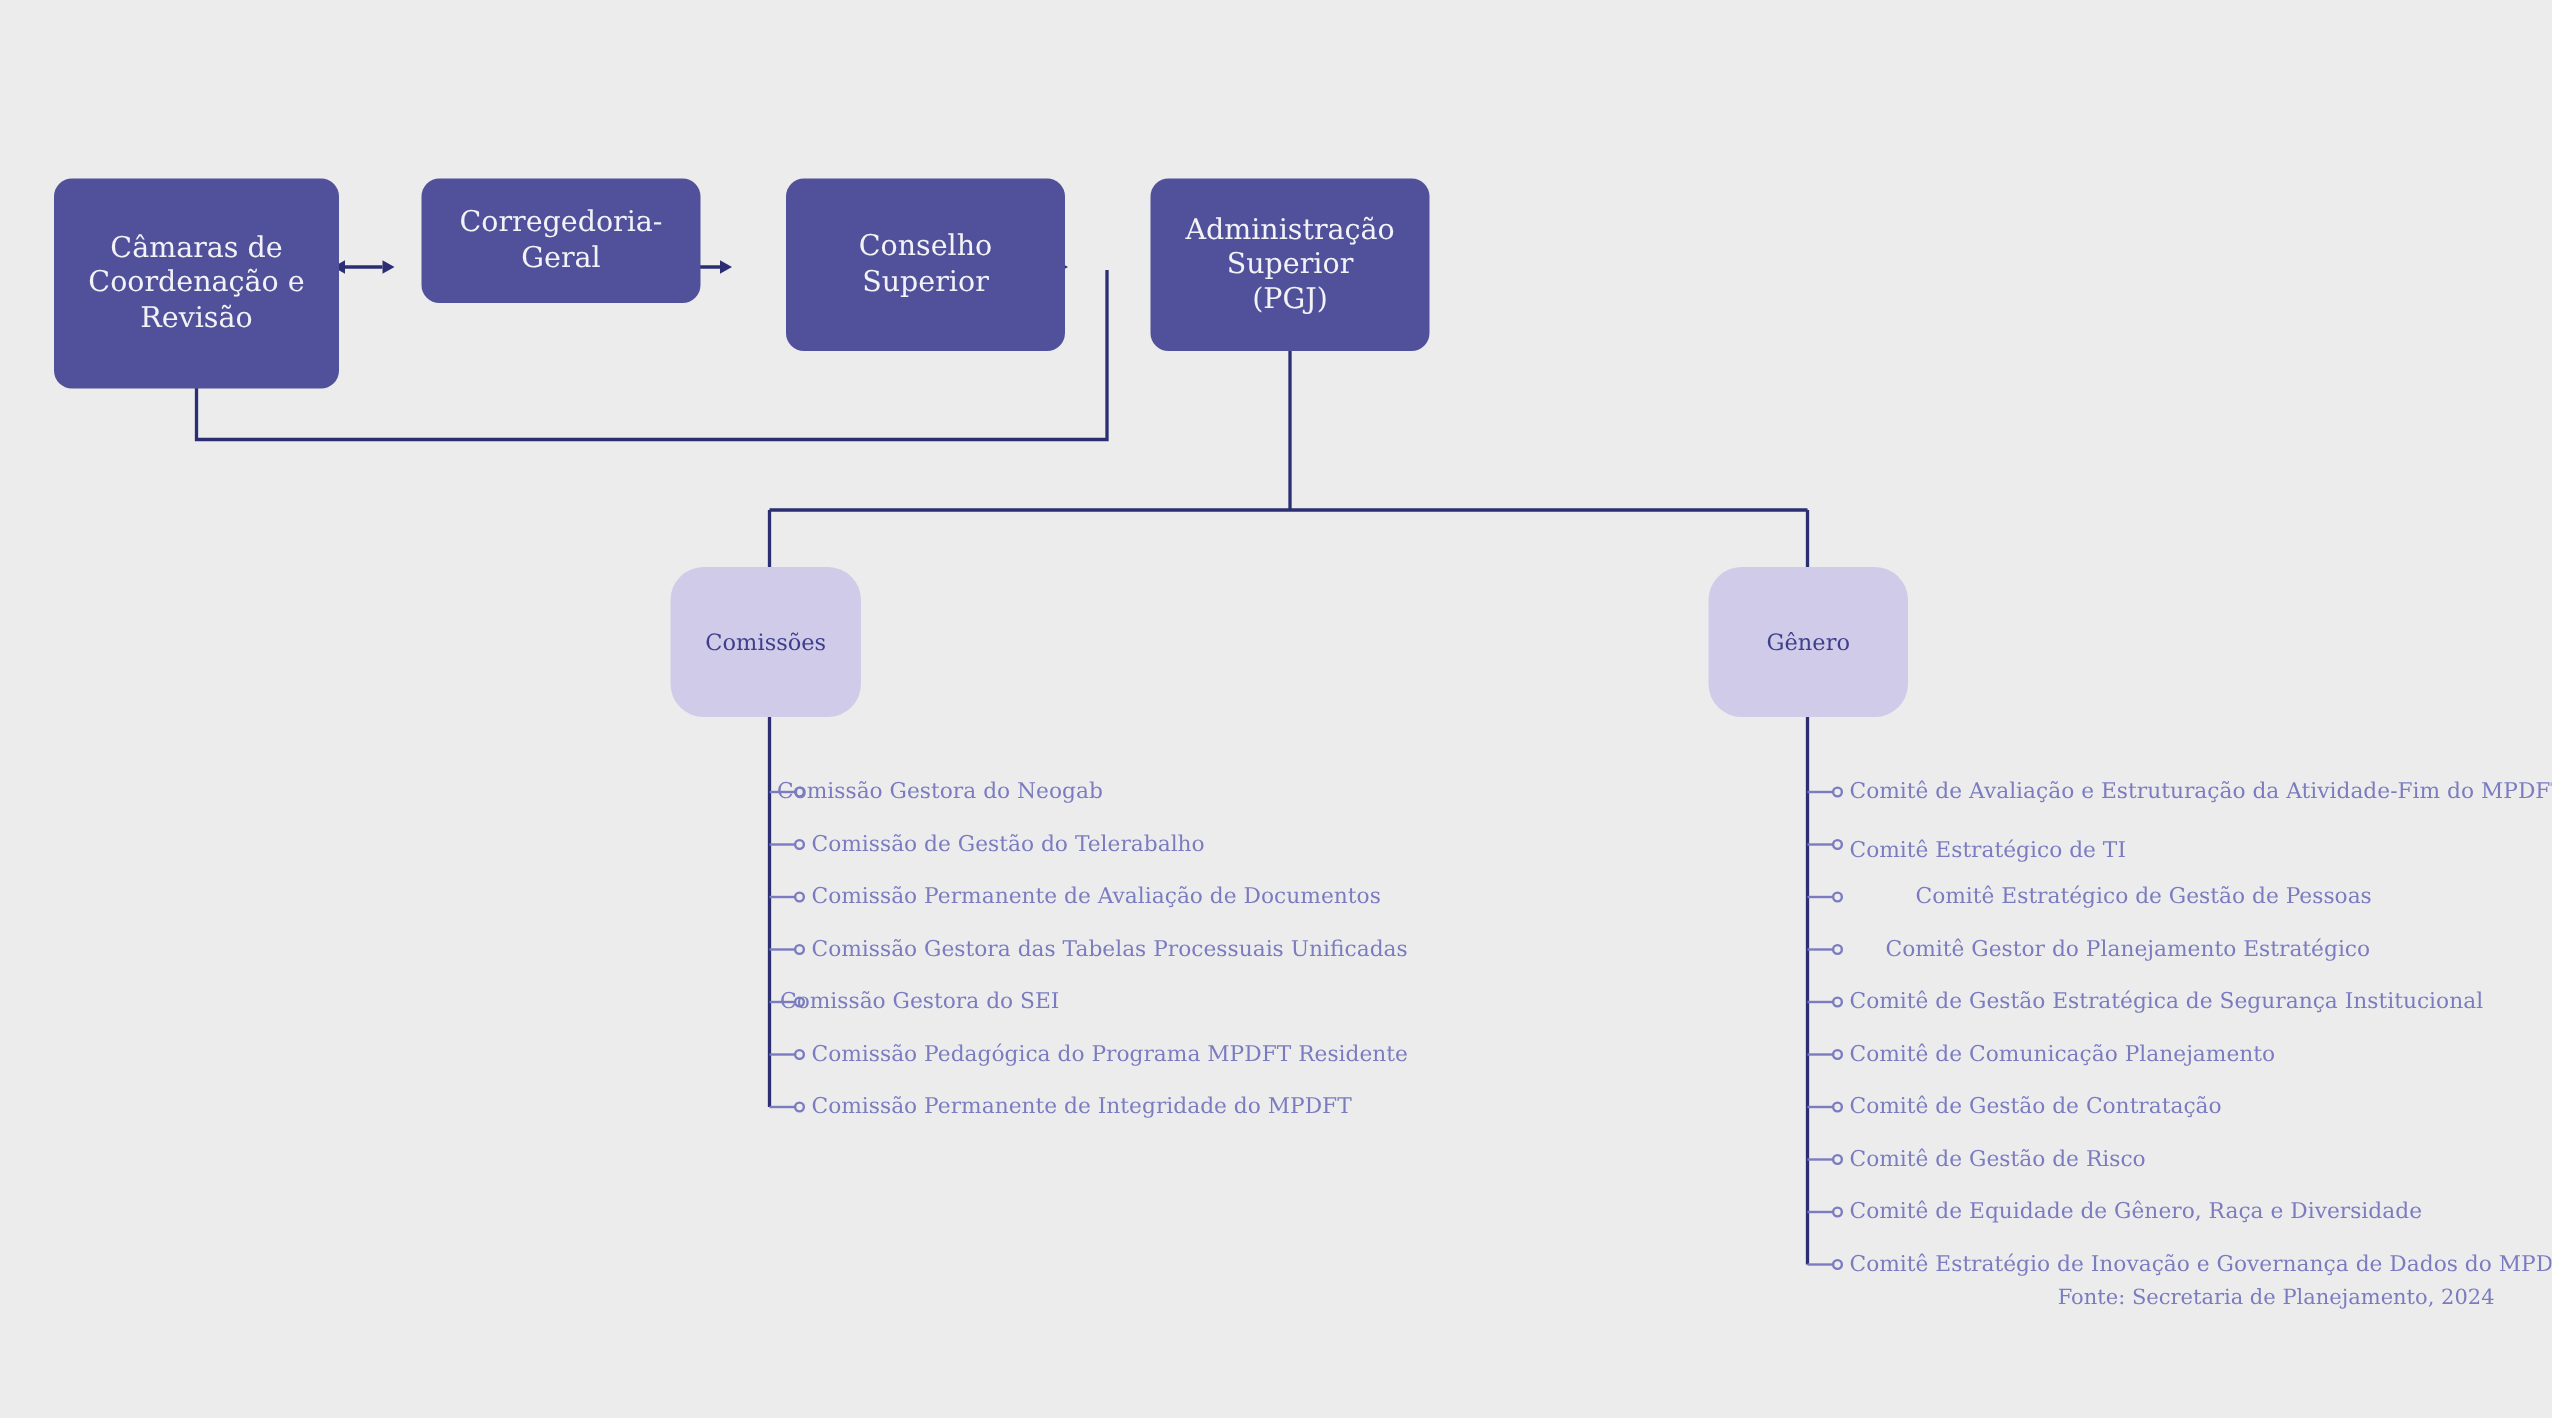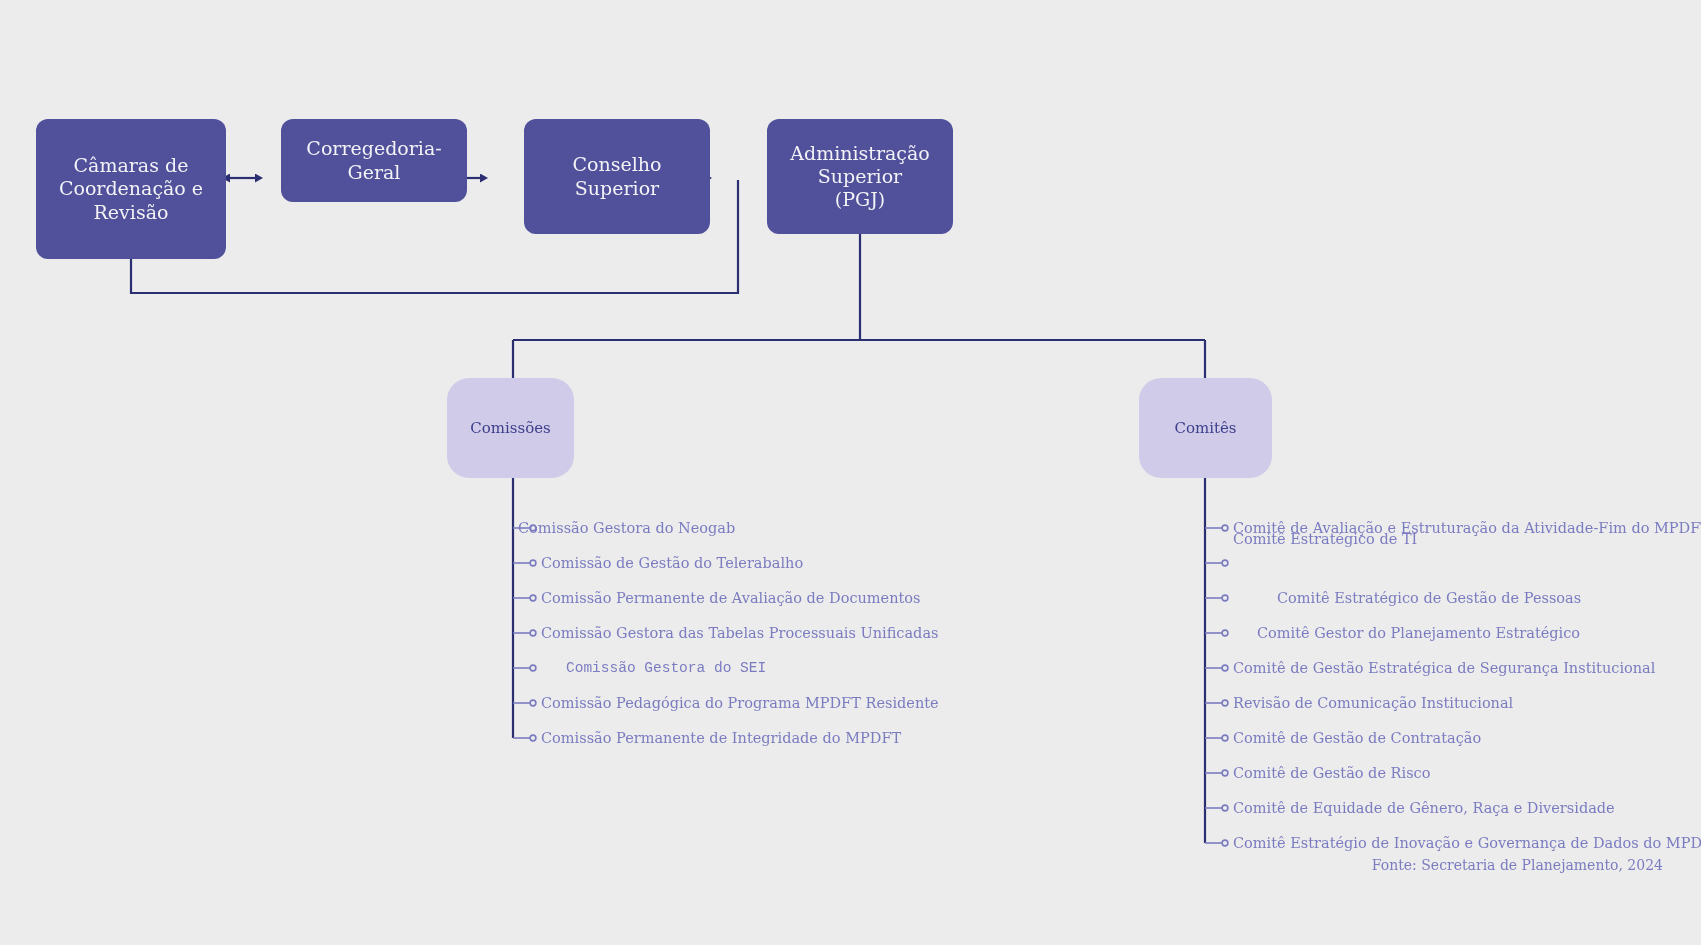--- a/index.html
+++ b/index.html
@@ -180,35 +180,35 @@
     <span class="node-label">Administração
 Superior
 (PGJ)</span>
   </div>
 
   <div class="node group" style="left:447px; top:378px; width:127px; height:100px;">
     <span class="node-label">Comissões</span>
   </div>
 
   <div class="node group" style="left:1139px; top:378px; width:133px; height:100px;">
-    <span class="node-label">Comitês</span>
+    <span class="node-label">Gênero</span>
   </div>
 
   <div class="footer">Fonte: Secretaria de Planejamento, 2024</div>
 
 <div class="leaf" style="left: 518px; top: 521px;">Comissão Gestora do Neogab</div>
     <div class="leaf" style="left: 541px; top: 556px;">Comissão de Gestão do Telerabalho</div>
     <div class="leaf" style="left: 541px; top: 591px;">Comissão Permanente de Avaliação de Documentos</div>
     <div class="leaf" style="left: 541px; top: 626px;">Comissão Gestora das Tabelas Processuais Unificadas</div>
-    <div class="leaf" style="left: 566px; top: 661px; font-family: Liberation Mono, monospace;">Comissão Gestora do SEI</div>
+    <div class="leaf" style="left: 520px; top: 661px;">Comissão Gestora do SEI</div>
     <div class="leaf" style="left: 541px; top: 696px;">Comissão Pedagógica do Programa MPDFT Residente</div>
     <div class="leaf" style="left: 541px; top: 731px;">Comissão Permanente de Integridade do MPDFT</div>
     <div class="leaf" style="left: 1233px; top: 521px;">Comitê de Avaliação e Estruturação da Atividade-Fim do MPDFT</div>
-    <div class="leaf" style="left: 1233px; top: 532px;">Comitê Estratégico de TI</div>
+    <div class="leaf" style="left: 1233px; top: 560px;">Comitê Estratégico de TI</div>
     <div class="leaf" style="left: 1233px; top: 591px; margin-left: 44px;">Comitê Estratégico de Gestão de Pessoas</div>
     <div class="leaf" style="left: 1233px; top: 626px; margin-left: 24px;">Comitê Gestor do Planejamento Estratégico</div>
     <div class="leaf" style="left: 1233px; top: 661px;">Comitê de Gestão Estratégica de Segurança Institucional</div>
-    <div class="leaf" style="left: 1233px; top: 696px;">Revisão de Comunicação Institucional</div>
+    <div class="leaf" style="left: 1233px; top: 696px;">Comitê de Comunicação Planejamento</div>
     <div class="leaf" style="left: 1233px; top: 731px;">Comitê de Gestão de Contratação</div>
     <div class="leaf" style="left: 1233px; top: 766px;">Comitê de Gestão de Risco</div>
     <div class="leaf" style="left: 1233px; top: 801px;">Comitê de Equidade de Gênero, Raça e Diversidade</div>
     <div class="leaf" style="left: 1233px; top: 836px;">Comitê Estratégio de Inovação e Governança de Dados do MPDFT</div>
   </div>
 
 </body></html>

